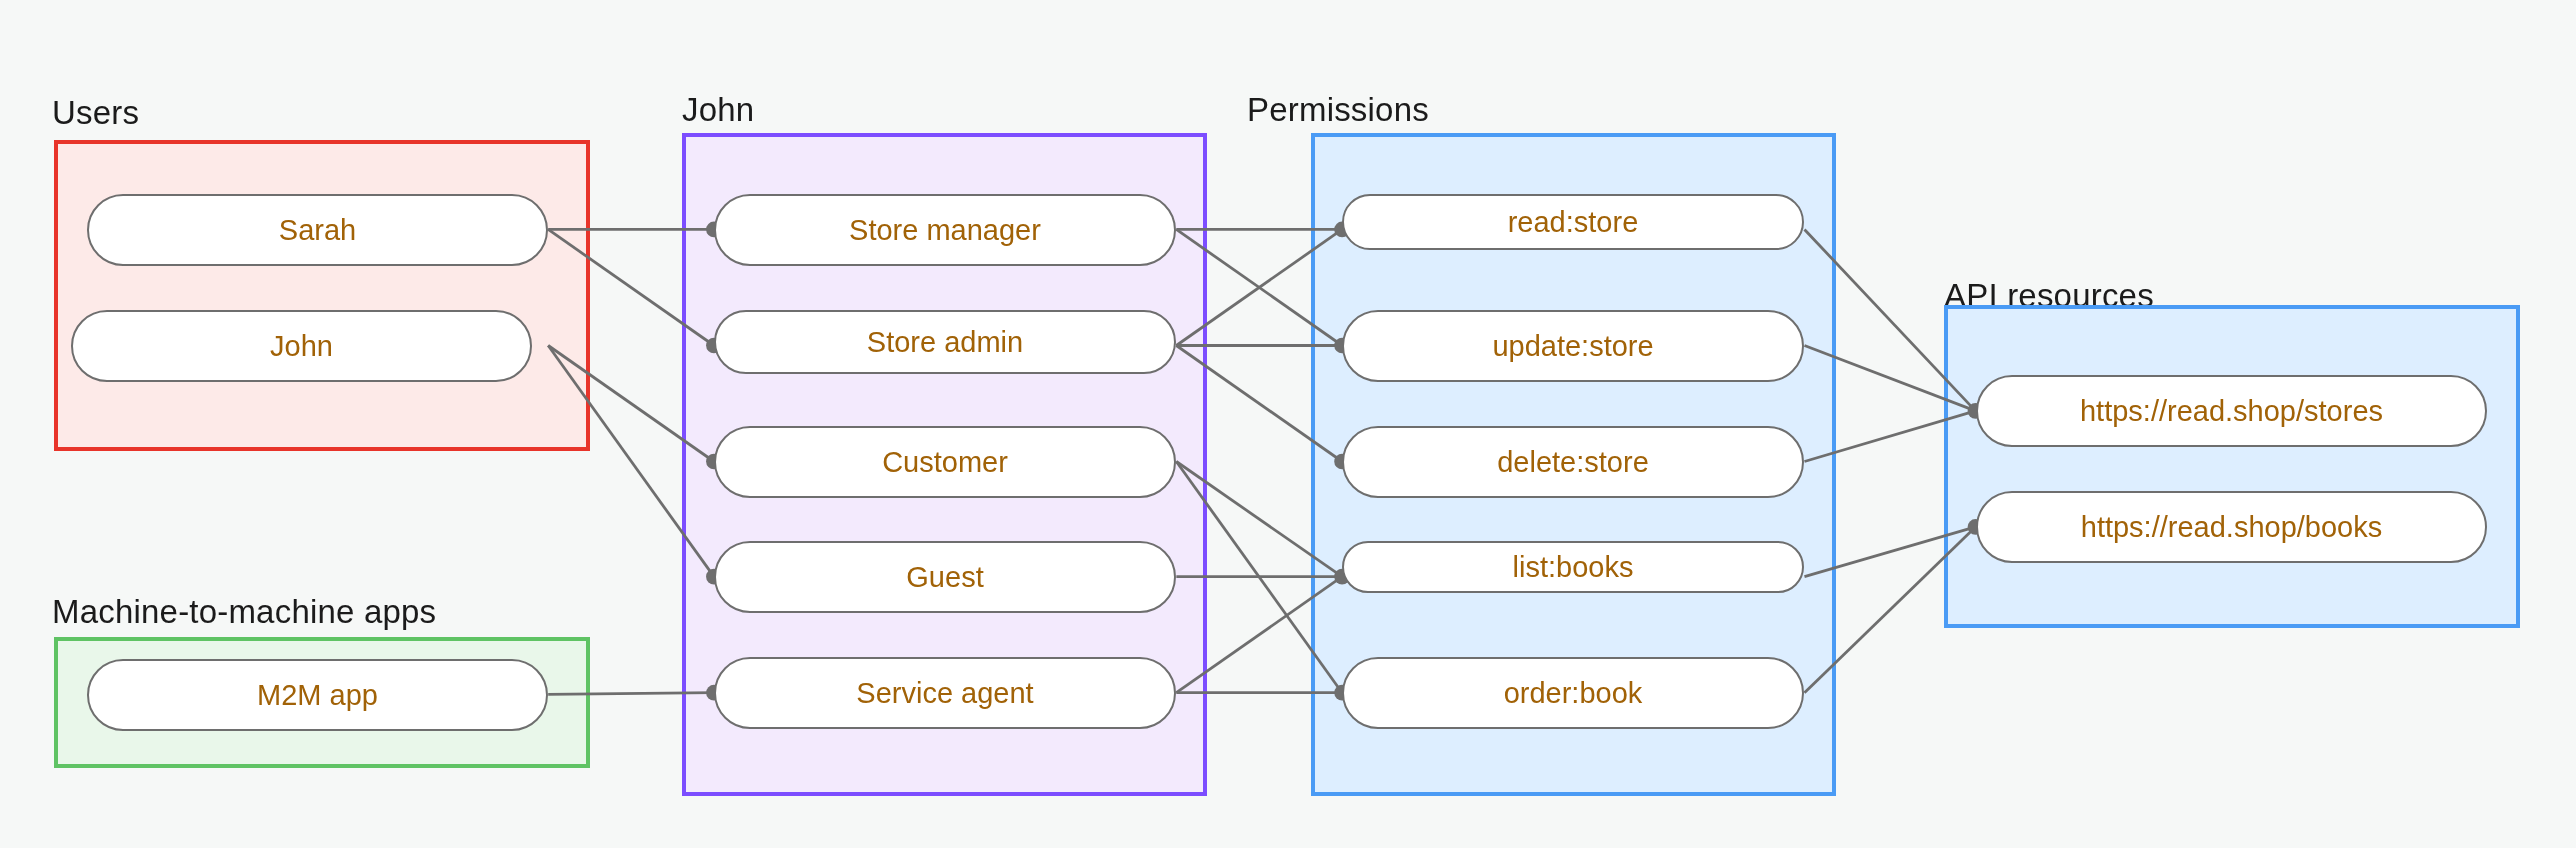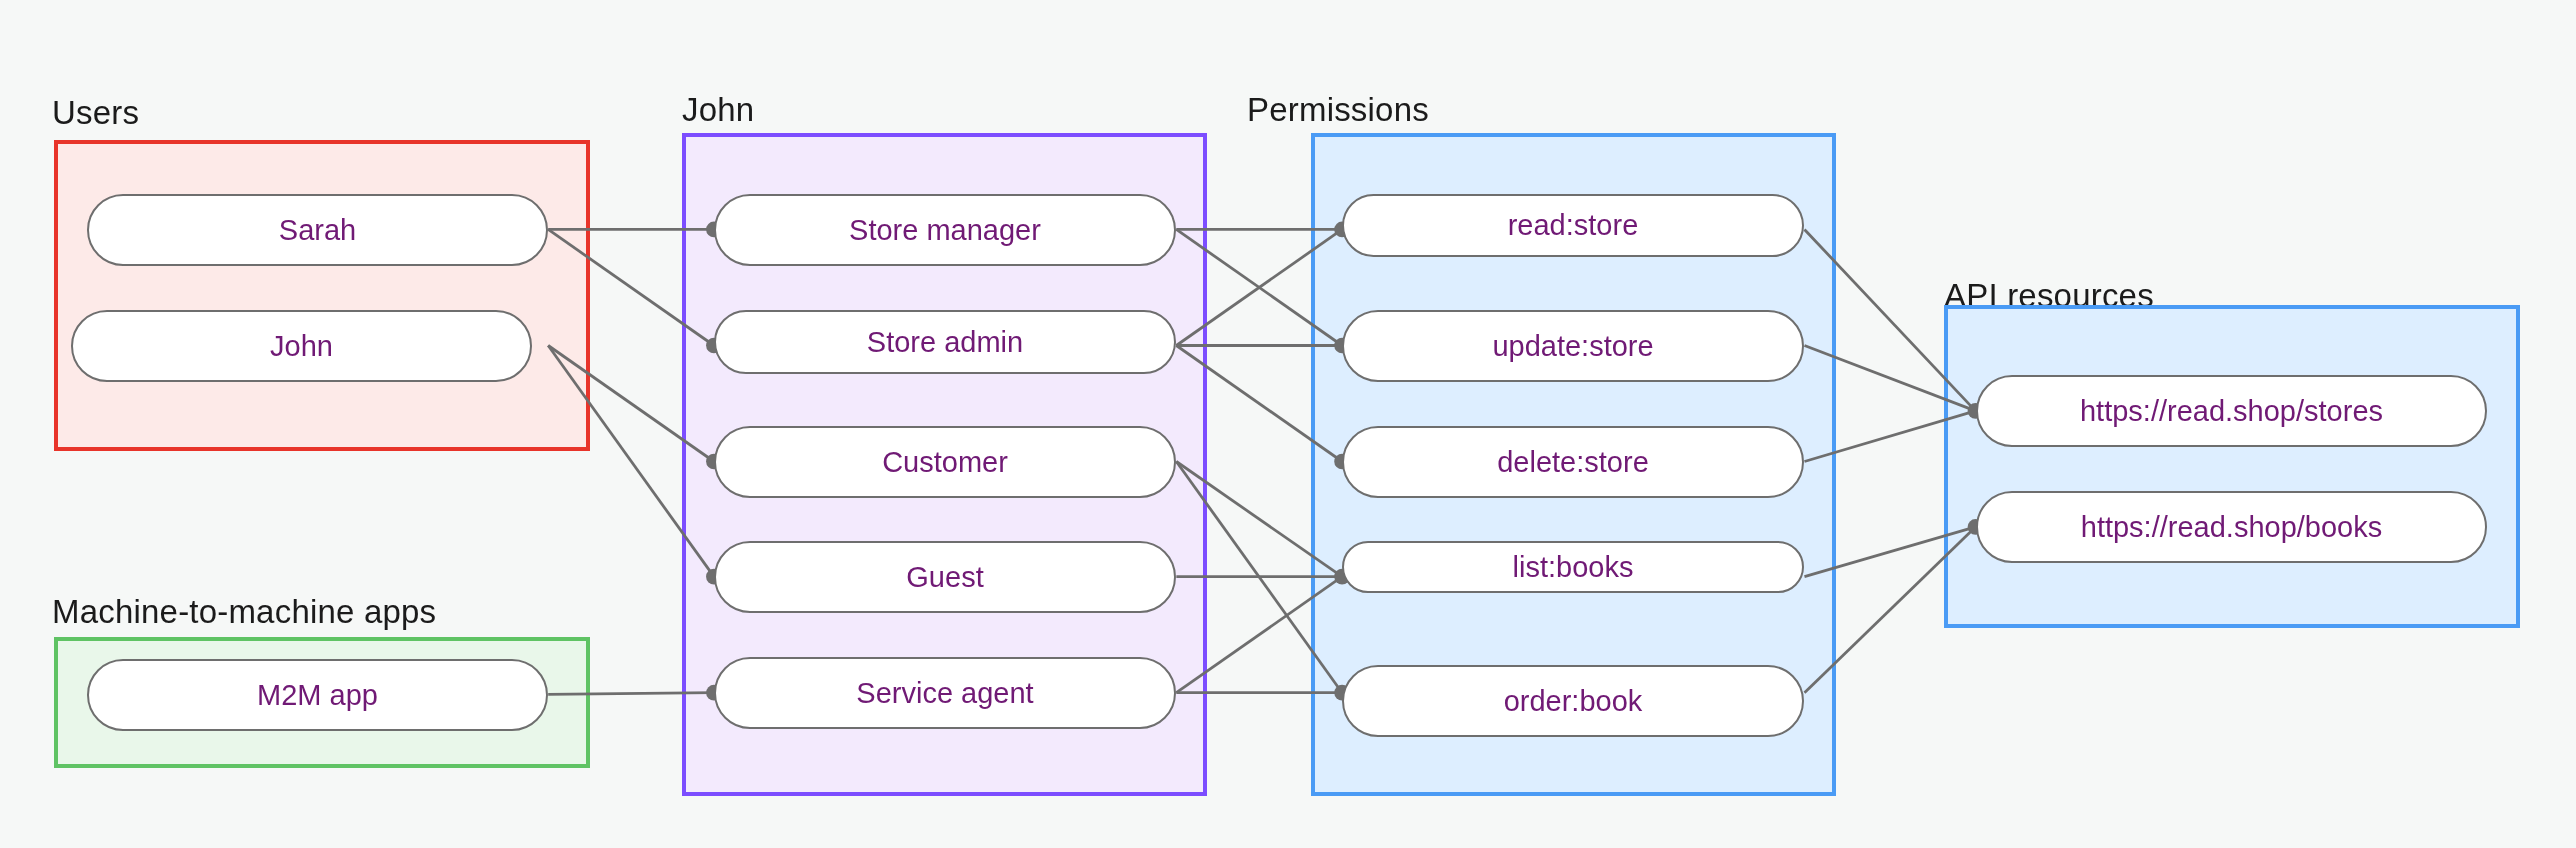--- a/index.html
+++ b/index.html
@@ -43,21 +43,21 @@
   
   .node {
     position: absolute;
     background: #ffffff;
     border: 2.6px solid #6e6e6e;
     border-radius: 872px;
     display: flex;
     align-items: center;
     justify-content: center;
     font-size: 29px;
-    color: #701a75;
+    color: #a16207;
     white-space: nowrap;
     z-index: 3;
   }
 
   
   #edges {
     position: absolute;
     left: 0; top: 0;
     width: 2576px;
     height: 848px;
@@ -115,24 +115,24 @@
       <div class="node" style="left: 87px; top: 659px; width: 461px; height: 72px;">M2M app</div>
       <div class="group-label" style="left: 682px; top: 48px;">John</div>
       <div class="group-box group-roles" style="left: 682px; top: 133px; width: 525px; height: 663px; border-color: rgb(124, 77, 255); background: rgb(243, 234, 253);"></div>
       <div class="node" style="left: 714px; top: 194px; width: 462px; height: 72px;">Store manager</div>
       <div class="node" style="left: 714px; top: 310px; width: 462px; height: 64px;">Store admin</div>
       <div class="node" style="left: 714px; top: 426px; width: 462px; height: 72px;">Customer</div>
       <div class="node" style="left: 714px; top: 541px; width: 462px; height: 72px;">Guest</div>
       <div class="node" style="left: 714px; top: 657px; width: 462px; height: 72px;">Service agent</div>
       <div class="group-label" style="left: 1247px; top: 48px;">Permissions</div>
       <div class="group-box group-permissions" style="left: 1311px; top: 133px; width: 525px; height: 663px; border-color: rgb(74, 155, 245); background: rgb(221, 238, 255);"></div>
-      <div class="node" style="left: 1342px; top: 194px; width: 462px; height: 63px;">read:store</div>
+      <div class="node" style="left: 1342px; top: 194px; width: 462px; height: 56px;">read:store</div>
       <div class="node" style="left: 1342px; top: 310px; width: 462px; height: 72px;">update:store</div>
       <div class="node" style="left: 1342px; top: 426px; width: 462px; height: 72px;">delete:store</div>
       <div class="node" style="left: 1342px; top: 541px; width: 462px; height: 52px;">list:books</div>
-      <div class="node" style="left: 1342px; top: 657px; width: 462px; height: 72px; margin-top: 8px;">order:book</div>
+      <div class="node" style="left: 1342px; top: 657px; width: 462px; height: 72px;">order:book</div>
       <div class="group-label" style="left: 1944px; top: 234px;">API resources</div>
       <div class="group-box group-api" style="left: 1944px; top: 305px; width: 576px; height: 323px; border-color: rgb(74, 155, 245); background: rgb(221, 238, 255);"></div>
       <div class="node" style="left: 1976px; top: 375px; width: 511px; height: 72px;">https://read.shop/stores</div>
       <div class="node" style="left: 1976px; top: 491px; width: 511px; height: 72px;">https://read.shop/books</div>
     </div>
 </div>
 
 
 </body></html>

